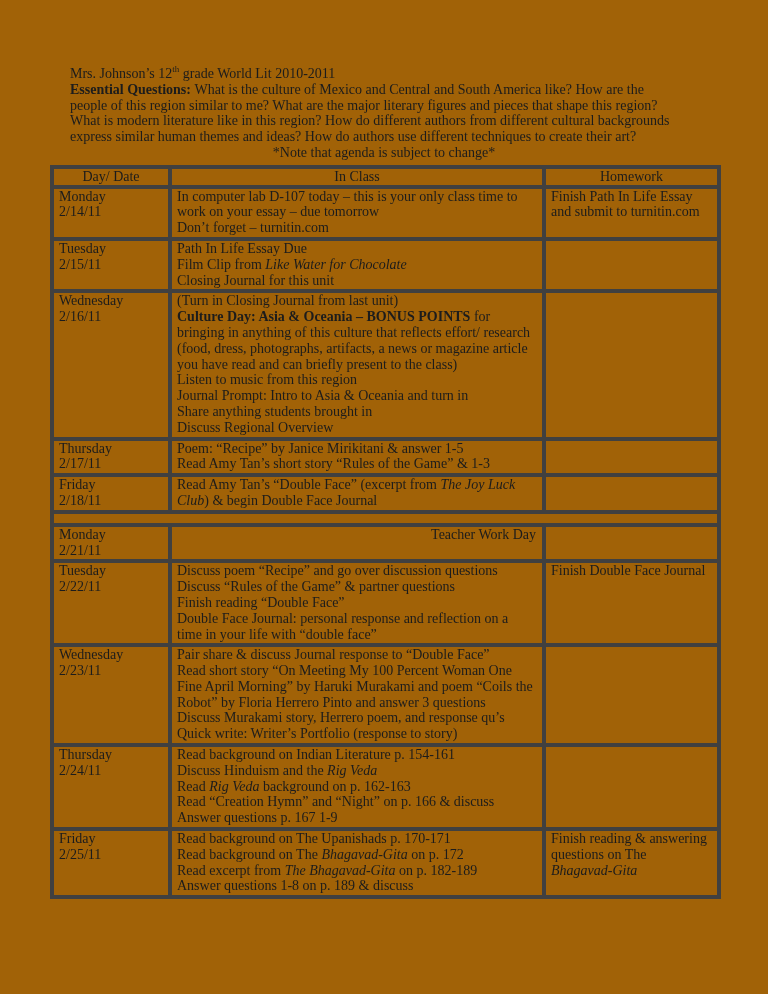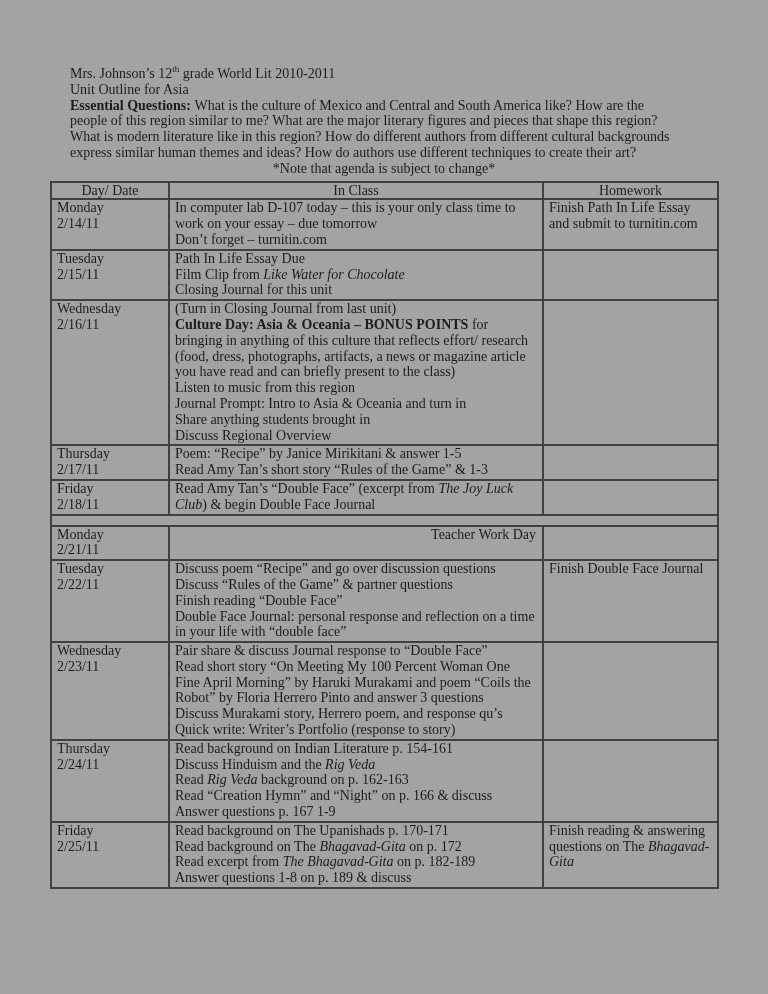--- a/index.html
+++ b/index.html
@@ -1,56 +1,55 @@
 <!DOCTYPE html>
 <html><head>
 <meta charset="utf-8">
 <title>Unit Outline for Asia</title>
 <style>
   html,body{margin:0;padding:0;background:#ffffff;}
   .page{
-    position:relative;width:768px;height:994px;background:#a3a3a3;
+    position:relative;width:768px;height:994px;background:#a16207;
     box-sizing:border-box;padding-top:66px;
     font-family:"Liberation Serif","DejaVu Serif",serif;
     font-size:14px;line-height:15.8px;color:#1c1c1c;
   }
   .doc-header{margin-left:70px;width:614px;}
   .doc-header p{margin:0;}
   .eq-label{font-weight:bold;}
   .eq-text{}
   sup{font-size:9px;line-height:0;}
   .notice{margin:0 0 0 50px;width:668px;text-align:center;}
   table.schedule{
     border-collapse:collapse;table-layout:fixed;
     margin:4px 0 0 50px;width:667px;
   }
   table.schedule col.c-day{width:118px;}
   table.schedule col.c-inclass{width:374px;}
   table.schedule col.c-hw{width:175px;}
   table.schedule th, table.schedule td{
-    border:2px solid #404040;vertical-align:top;
+    border:4px solid #404040;vertical-align:top;
     padding:0 6px 1px 5px;
   }
   table.schedule th{font-weight:normal;text-align:center;padding:0;}
   td.day-cell{padding:0 2px 1px 5px;}
   td.hw-cell{padding:0 12px 1px 5px;}
   td.spacer-cell{height:8px;padding:0;}
   td.center{text-align:right;}
   .b{font-weight:bold;}
   .i{font-style:italic;}
   div.para{margin:0;}
 </style>
 </head>
 <body>
 
 <div class="page">
 
   <div class="doc-header">
     <p><span>Mrs. Johnson’s 12</span><sup>th</sup><span> grade World Lit 2010-2011</span></p>
-    <p>Unit Outline for Asia</p>
     <p><span class="eq-label">Essential Questions: </span><span class="eq-text">What is the culture of Mexico and Central and South America like? How are the people of this region similar to me? What are the major literary figures and pieces that shape this region? What is modern literature like in this region? How do different authors from different cultural backgrounds express similar human themes and ideas? How do authors use different techniques to create their art?</span></p>
   </div>
   <p class="notice">*Note that agenda is subject to change*</p>
 
   <table class="schedule">
     <colgroup>
       <col class="c-day">
         <col class="c-inclass">
         <col class="c-hw">
     </colgroup>

